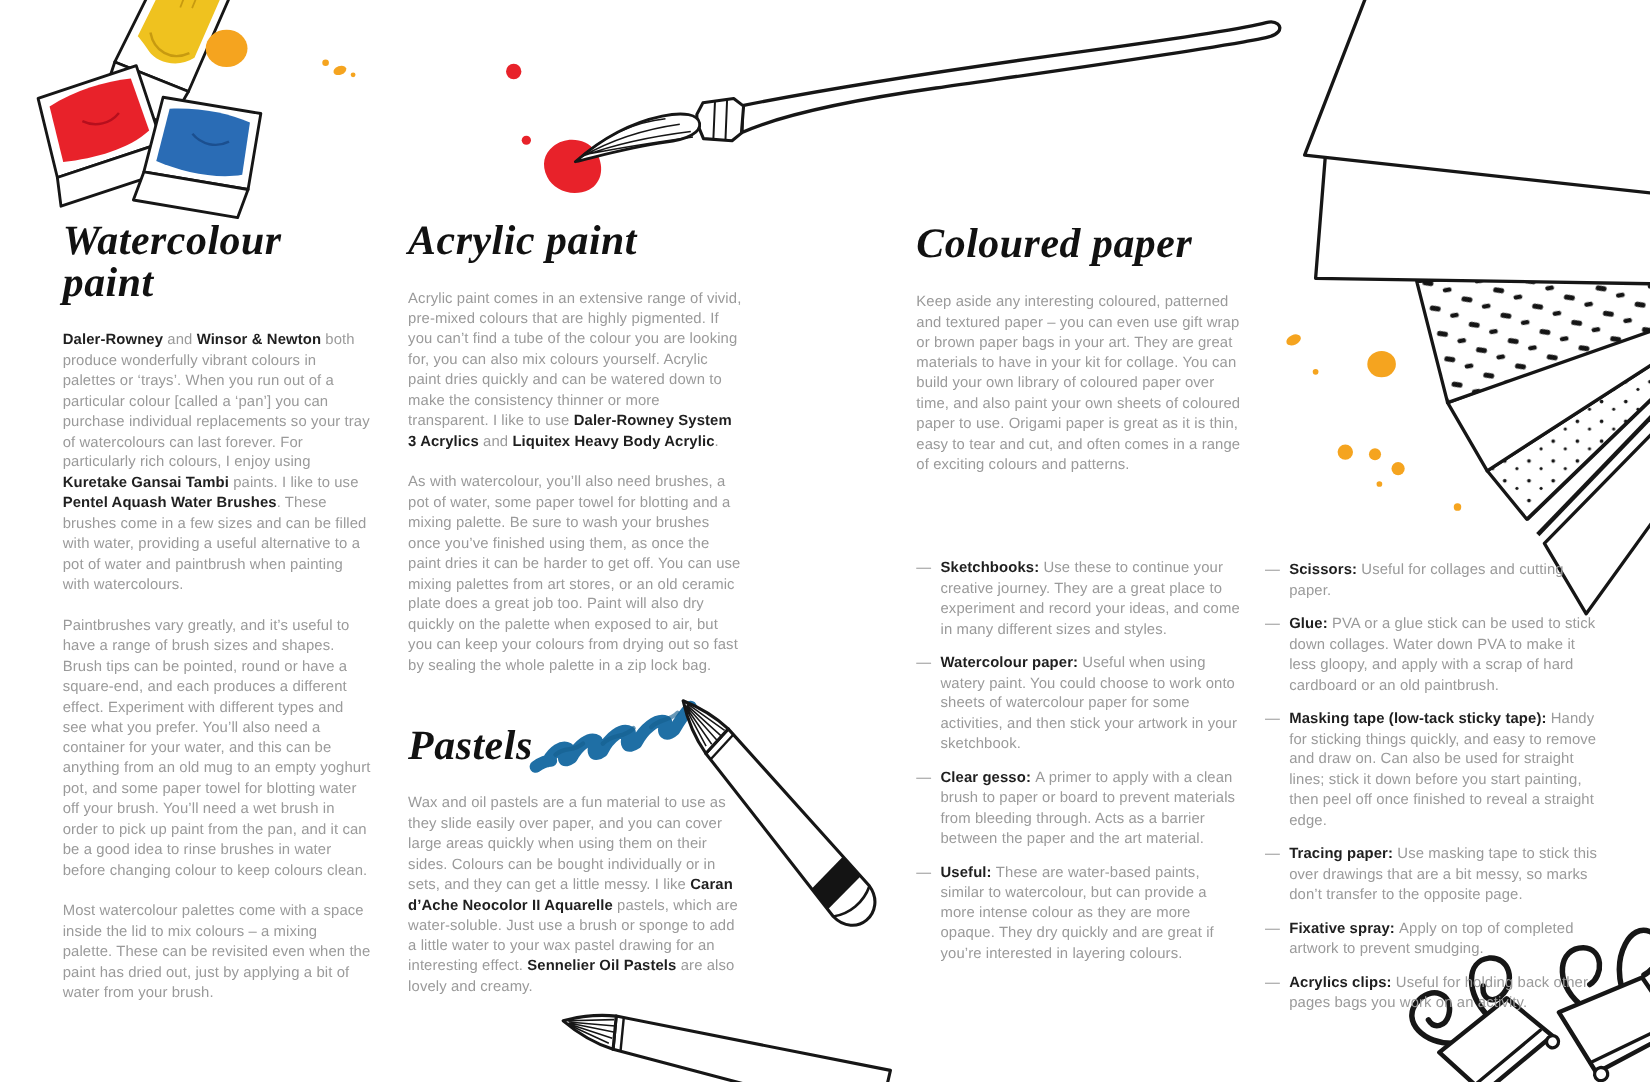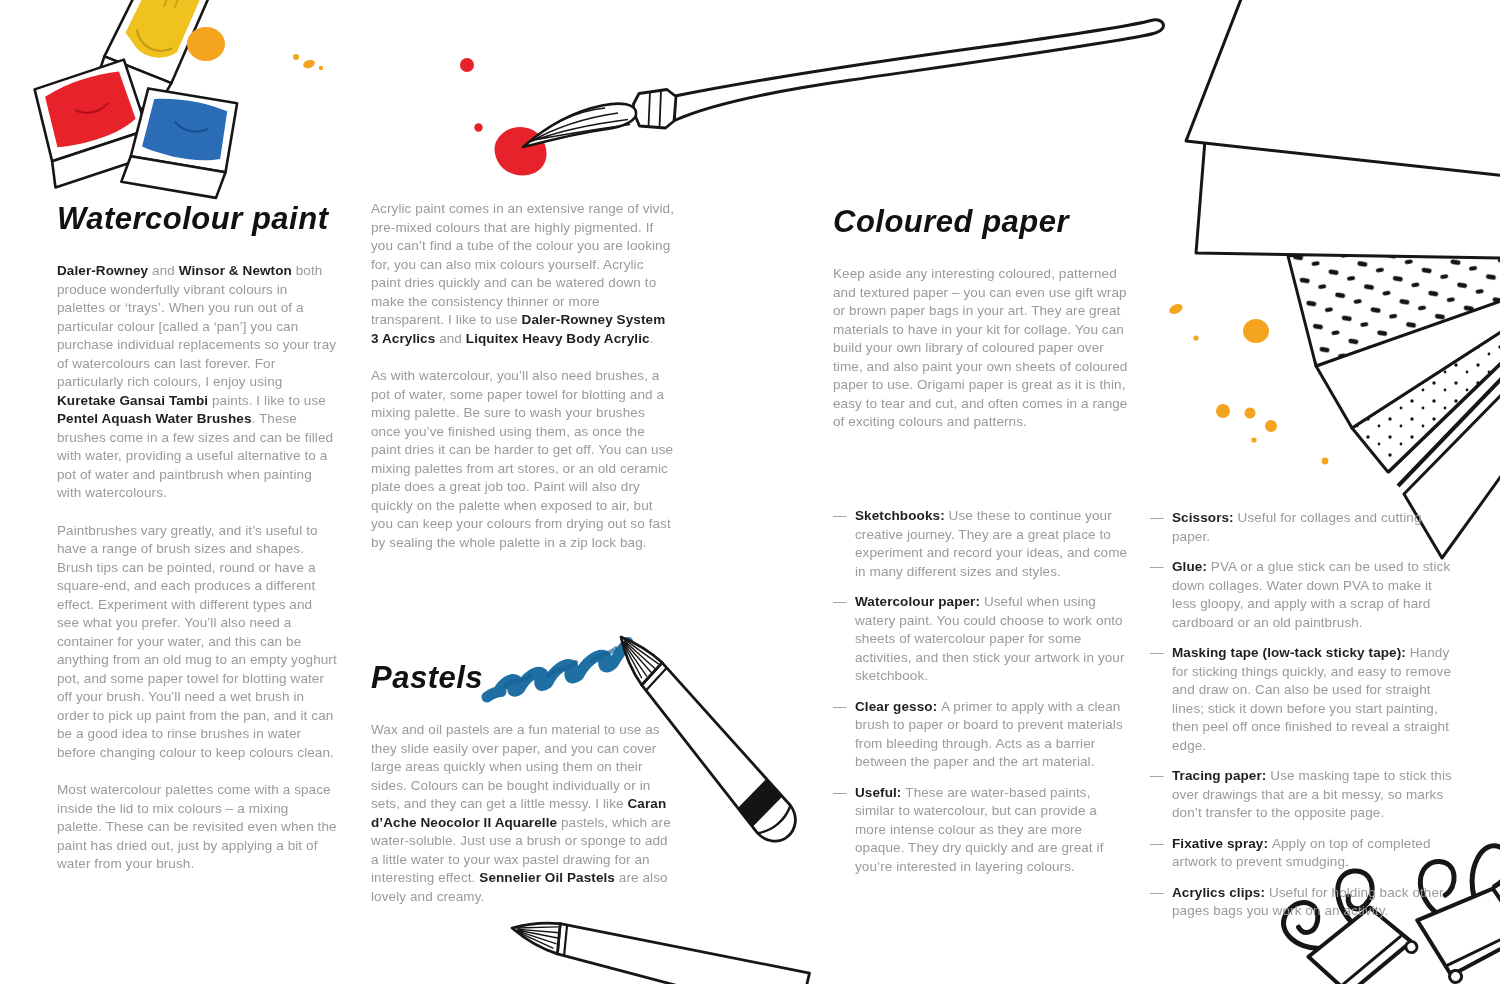--- a/index.html
+++ b/index.html
@@ -2,22 +2,22 @@
 <html style="--grey: #9a9a9a; --ink: #1f1f1f; --heading: #111111;"><head>
 <meta charset="utf-8">
 <title>Document</title>
 <style>
   * { margin:0; padding:0; box-sizing:border-box; }
   body { background:#ffffff; font-family:"Liberation Sans", sans-serif; }
   .page { position:relative; width:1500px; height:984px; background:#fff; overflow:hidden; }
   .illus { position:absolute; left:0; top:0; width:1500px; height:984px; pointer-events:none; }
   .col { position:absolute; z-index:2; }
   h2.script {
-    font-family:Liberation Sans, sans-serif; font-style:italic; font-weight:700;
-    font-size:31px; line-height:38px; letter-spacing:0.5px;
+    font-family:Liberation Serif, serif; font-style:italic; font-weight:700;
+    font-size:38px; line-height:38px; letter-spacing:0.5px;
     color:var(--heading); margin-bottom:24px;
   }
   .body-text p, .intro {
     font-size:13.5px; line-height:18.5px; letter-spacing:0.1px;
     color:var(--grey); margin:0 0 19px 0;
   }
   .b { color:var(--ink); font-weight:700; }
   .intro { margin-bottom:26px; }
   .mat-item {
     position:relative; padding-left:22px; margin-bottom:12px;
@@ -154,20 +154,21 @@
   <section class="col" id="sec-watercolour">
     <h2 class="script">Watercolour paint</h2>
     <div class="body-text">
         <p><span class="b">Daler-Rowney</span><span> and </span><span class="b">Winsor &amp; Newton</span><span> both produce wonderfully vibrant colours in palettes or ‘trays’. When you run out of a particular colour [called a ‘pan’] you can purchase individual replacements so your tray of watercolours can last forever. For particularly rich colours, I enjoy using </span><span class="b">Kuretake Gansai Tambi</span><span> paints. I like to use </span><span class="b">Pentel Aquash Water Brushes</span><span>. These brushes come in a few sizes and can be filled with water, providing a useful alternative to a pot of water and paintbrush when painting with watercolours.</span></p>
         <p><span>Paintbrushes vary greatly, and it’s useful to have a range of brush sizes and shapes. Brush tips can be pointed, round or have a square-end, and each produces a different effect. Experiment with different types and see what you prefer. You’ll also need a container for your water, and this can be anything from an old mug to an empty yoghurt pot, and some paper towel for blotting water off your brush. You’ll need a wet brush in order to pick up paint from the pan, and it can be a good idea to rinse brushes in water before changing colour to keep colours clean.</span></p>
         <p><span>Most watercolour palettes come with a space inside the lid to mix colours – a mixing palette. These can be revisited even when the paint has dried out, just by applying a bit of water from your brush.</span></p>
       </div>
   </section>
 
   <section class="col" id="sec-acrylic">
+    <h2 class="script">Acrylic paint</h2>
     <div class="body-text">
         <p><span>Acrylic paint comes in an extensive range of vivid, pre-mixed colours that are highly pigmented. If you can’t find a tube of the colour you are looking for, you can also mix colours yourself. Acrylic paint dries quickly and can be watered down to make the consistency thinner or more transparent. I like to use </span><span class="b">Daler-Rowney System 3 Acrylics</span><span> and </span><span class="b">Liquitex Heavy Body Acrylic</span><span>.</span></p>
         <p><span>As with watercolour, you’ll also need brushes, a pot of water, some paper towel for blotting and a mixing palette. Be sure to wash your brushes once you’ve finished using them, as once the paint dries it can be harder to get off. You can use mixing palettes from art stores, or an old ceramic plate does a great job too. Paint will also dry quickly on the palette when exposed to air, but you can keep your colours from drying out so fast by sealing the whole palette in a zip lock bag.</span></p>
       </div>
   </section>
 
   <section class="col" id="sec-pastels">
     <h2 class="script">Pastels</h2>
     <div class="body-text">
         <p><span>Wax and oil pastels are a fun material to use as they slide easily over paper, and you can cover large areas quickly when using them on their sides. Colours can be bought individually or in sets, and they can get a little messy. I like </span><span class="b">Caran d’Ache Neocolor II Aquarelle</span><span> pastels, which are water-soluble. Just use a brush or sponge to add a little water to your wax pastel drawing for an interesting effect. </span><span class="b">Sennelier Oil Pastels</span><span> are also lovely and creamy.</span></p>

